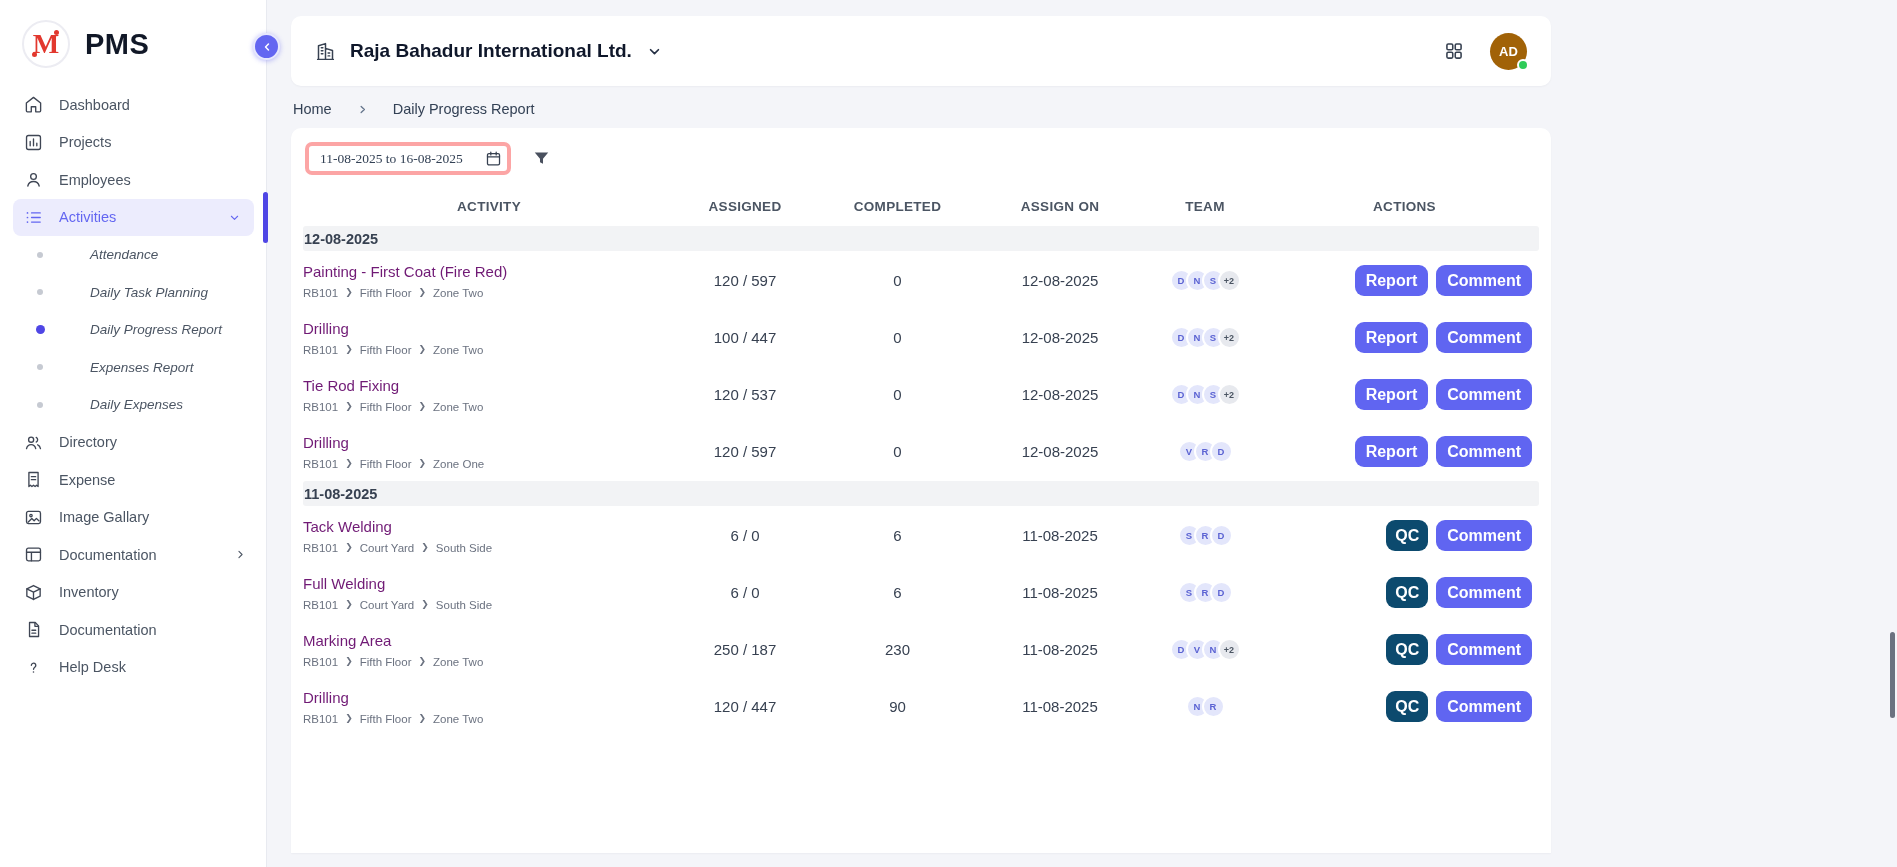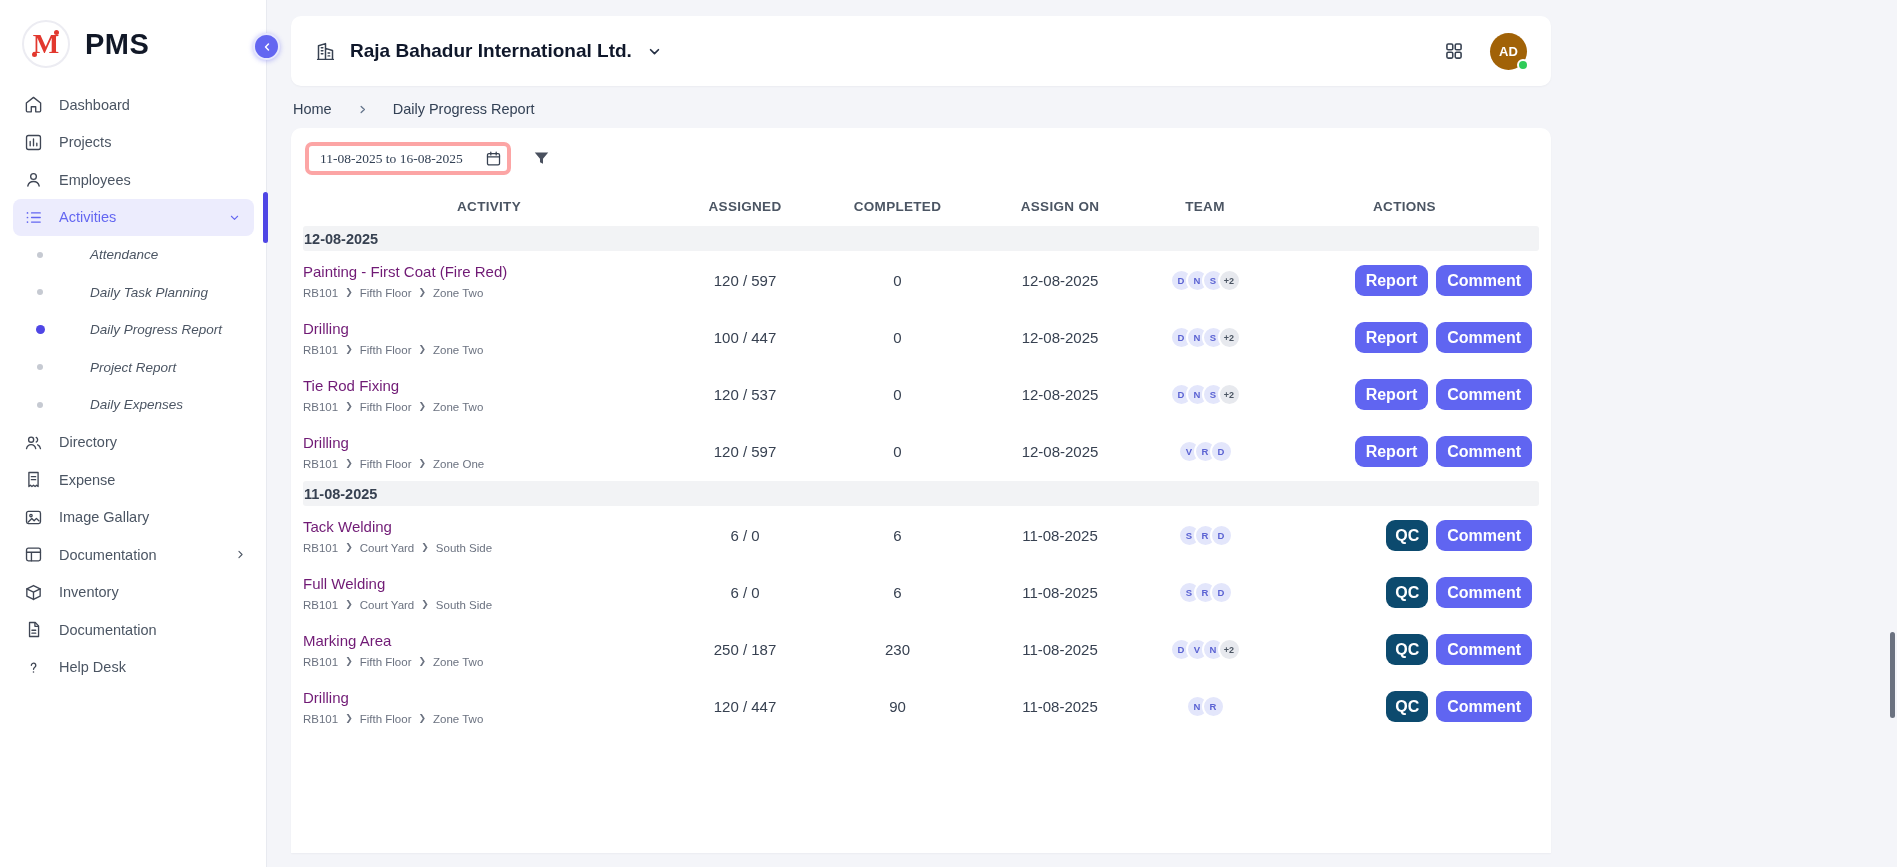--- a/index.html
+++ b/index.html
@@ -191,21 +191,21 @@
         <div class="subnav-item">
           <span class="dot"></span>
           <span class="subnav-label">Daily Task Planning</span>
         </div>
         <div class="subnav-item active">
           <span class="dot"></span>
           <span class="subnav-label">Daily Progress Report</span>
         </div>
         <div class="subnav-item">
           <span class="dot"></span>
-          <span class="subnav-label">Project Report</span>
+          <span class="subnav-label">Expenses Report</span>
         </div>
         <div class="subnav-item">
           <span class="dot"></span>
           <span class="subnav-label">Daily Expenses</span>
         </div>
       </div>
       <div class="nav-item">
         <span class="nav-icon">
           <svg viewBox="0 0 24 24" fill="none" stroke="currentColor" stroke-width="1.7" stroke-linecap="round" stroke-linejoin="round">
             <circle cx="9" cy="8.5" r="3.2"></circle>

